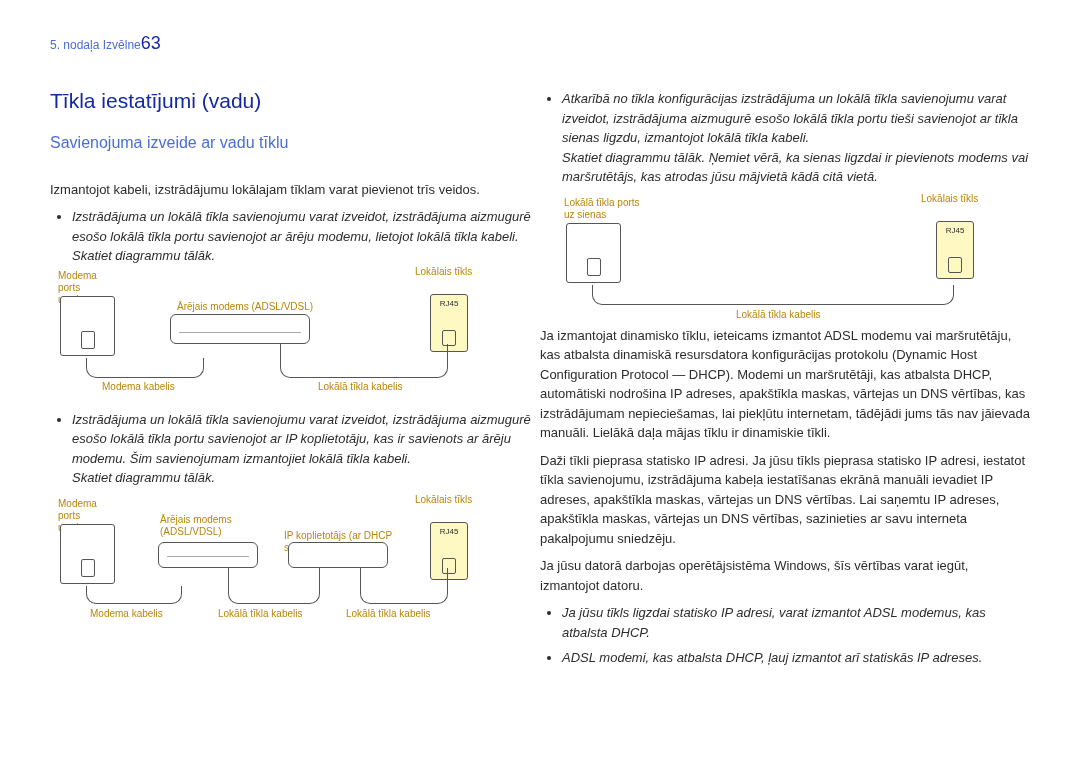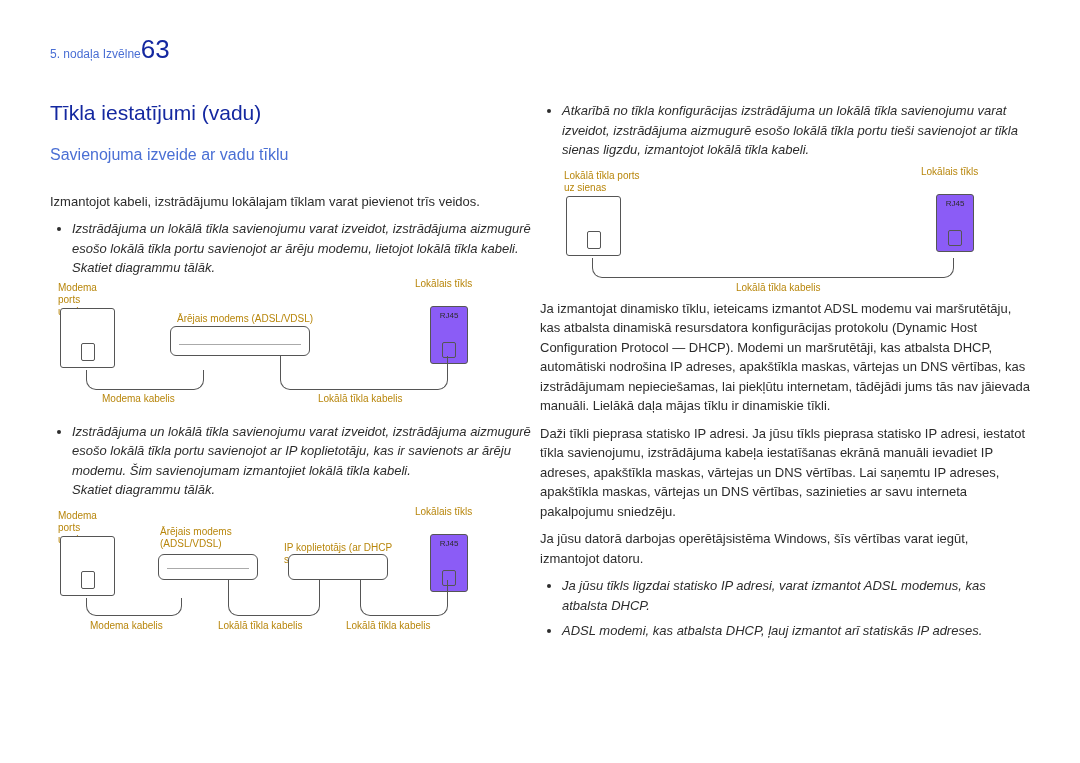--- a/index.html
+++ b/index.html
@@ -29,21 +29,21 @@
     display: flex;
     align-items: baseline;
     margin-bottom: 28px;
   }
   .chapter {
     color: var(--link-blue);
     font-size: 12px;
   }
   .page-num {
     color: var(--blue);
-    font-size: 26px;
+    font-size: 18px;
     font-weight: 300;
   }
   .columns {
     display: flex;
   }
   .col {
     flex: 1 1 50%;
     min-width: 0;
   }
   h1 {
@@ -108,21 +108,21 @@
     content: "";
     position: absolute;
     left: 8px; right: 8px; bottom: 4px;
     height: 6px;
     border-top: 1px solid #aaa;
   }
   .rj45 {
     position: absolute;
     border: 1px solid var(--line);
     border-radius: 3px;
-    background: #8b5cf6;
+    background: #fef9c3;
     font-size: 8px;
     text-align: center;
     padding-top: 3px;
   }
   .rj45::after {
     content: "";
     position: absolute;
     width: 12px; height: 14px;
     border: 1px solid var(--line);
     bottom: 5px; left: 50%;
@@ -239,20 +239,21 @@
         <div class="label lbl-mcable">Modema kabelis</div>
         <div class="label lbl-lcable1">Lokālā tīkla kabelis</div>
         <div class="label lbl-lcable2">Lokālā tīkla kabelis</div>
       </div>
     </div>
 
     <div class="col">
       <ul>
         <li>
           <span>Atkarībā no tīkla konfigurācijas izstrādājuma un lokālā tīkla savienojumu varat izveidot, izstrādājuma aizmugurē esošo lokālā tīkla portu tieši savienojot ar tīkla sienas ligzdu, izmantojot lokālā tīkla kabeli.</span><br>
+          <span>Skatiet diagrammu tālāk. Ņemiet vērā, ka sienas ligzdai ir pievienots modems vai maršrutētājs, kas atrodas jūsu mājvietā kādā citā vietā.</span>
         </li>
       </ul>
 
       <div class="diagram d3">
         <div class="label lbl-wall" style="white-space:pre-line;">Lokālā tīkla ports
 uz sienas</div>
         <div class="wall-port"></div>
         <div class="label lbl-lan-title">Lokālais tīkls</div>
         <div class="rj45">RJ45</div>
         <div class="cable cable1"></div>

